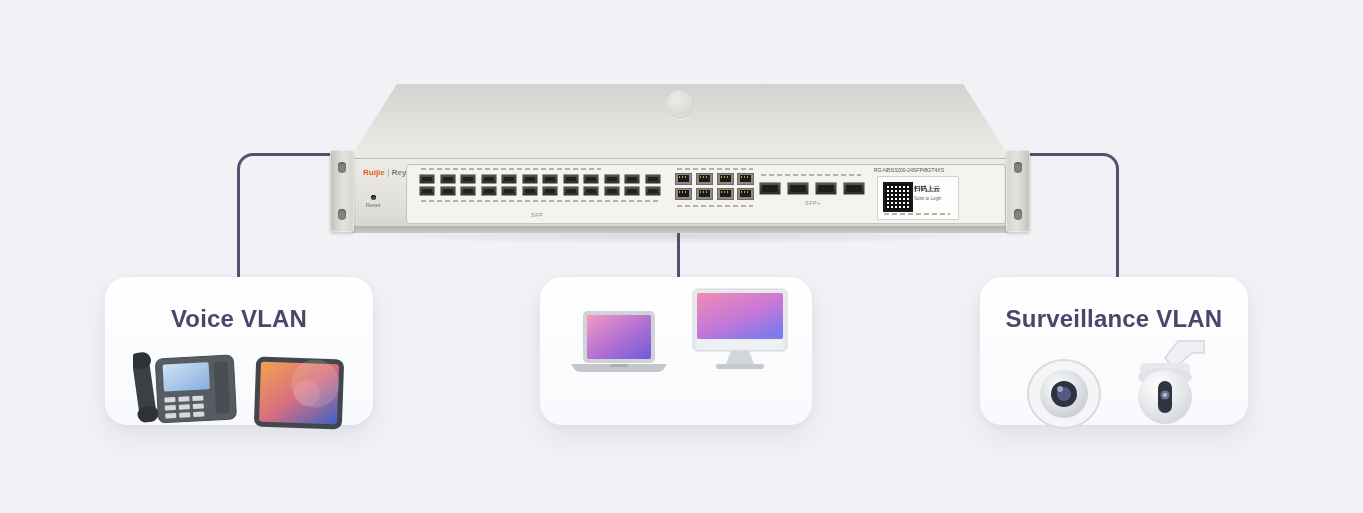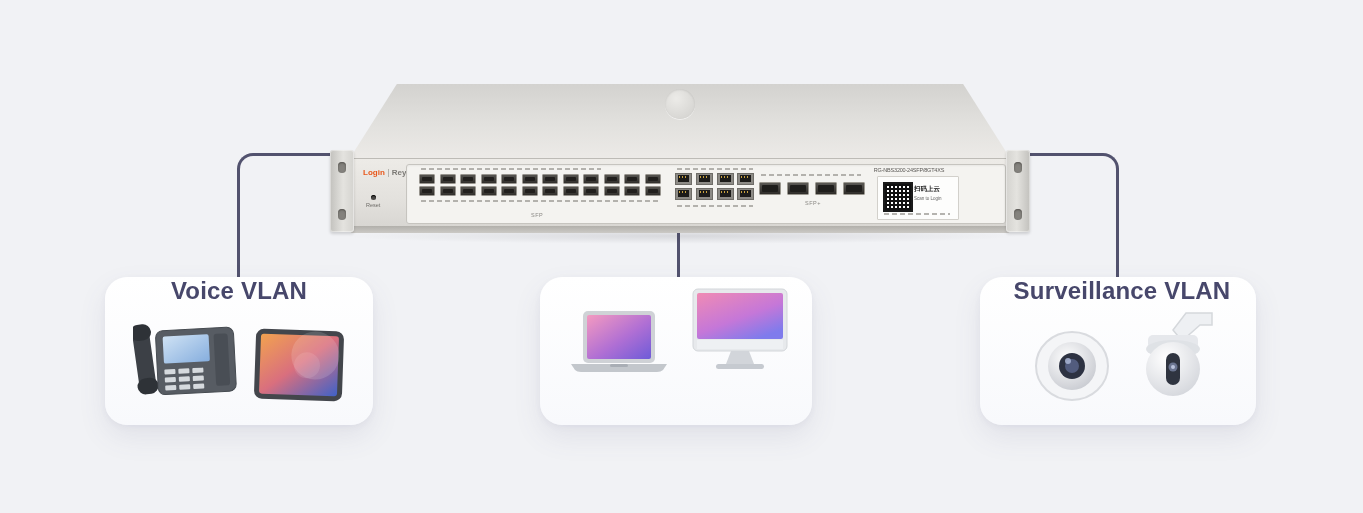--- a/index.html
+++ b/index.html
@@ -112,23 +112,23 @@
   .sticker .fine{left:6px;bottom:4px;width:66px;}
 
   
   .card{
     position:absolute;top:277px;height:148px;z-index:3;border-radius:22px;
     background:linear-gradient(180deg,#ffffff,#f8f9fc);
     box-shadow:0 12px 28px rgba(90,90,130,.10),0 2px 6px rgba(90,90,130,.06);
   }
   .card-voice{left:105px;width:268px;}
   .card-network{left:540px;width:272px;}
-  .card-surveillance{left:980px;width:268px;padding-left:8px;}
+  .card-surveillance{left:980px;width:268px;}
   .card-title{
-    margin-top:0;text-align:center;font-size:24px;font-weight:bold;color:#47476b;
+    margin-top:28px;text-align:center;font-size:24px;font-weight:bold;color:#47476b;
     letter-spacing:.2px;
   }
   .card-devices{
     display:flex;justify-content:center;align-items:flex-end;gap:16px;
     height:96px;margin-top:2px;
   }
   .card-devices svg{display:block;}
 </style>
 </head>
 <body>
@@ -139,21 +139,21 @@
   <div class="connector connector-mid"></div>
   <div class="connector connector-right"></div>
 
   <div class="switch">
     <div class="switch-shadow"></div>
     <div class="switch-top">
       <div class="logo-emboss"></div>
     </div>
     <div class="switch-front">
       <div class="brand">
-        <span class="brand-ruijie">Login</span><span class="brand-sep"></span><span class="brand-reyee">Reyee</span>
+        <span class="brand-ruijie">Ruijie</span><span class="brand-sep"></span><span class="brand-reyee">Reyee</span>
       </div>
       <div class="reset">
         <div class="reset-hole"></div>
         <div class="reset-label">Reset</div>
       </div>
       <div class="recess">
         <div class="fine" style="left:14px;top:3px;width:180px;"></div>
         <div class="fine" style="left:270px;top:3px;width:76px;"></div>
         <div class="fine" style="left:354px;top:9px;width:100px;"></div>
         <div class="port-group sfp-group">

